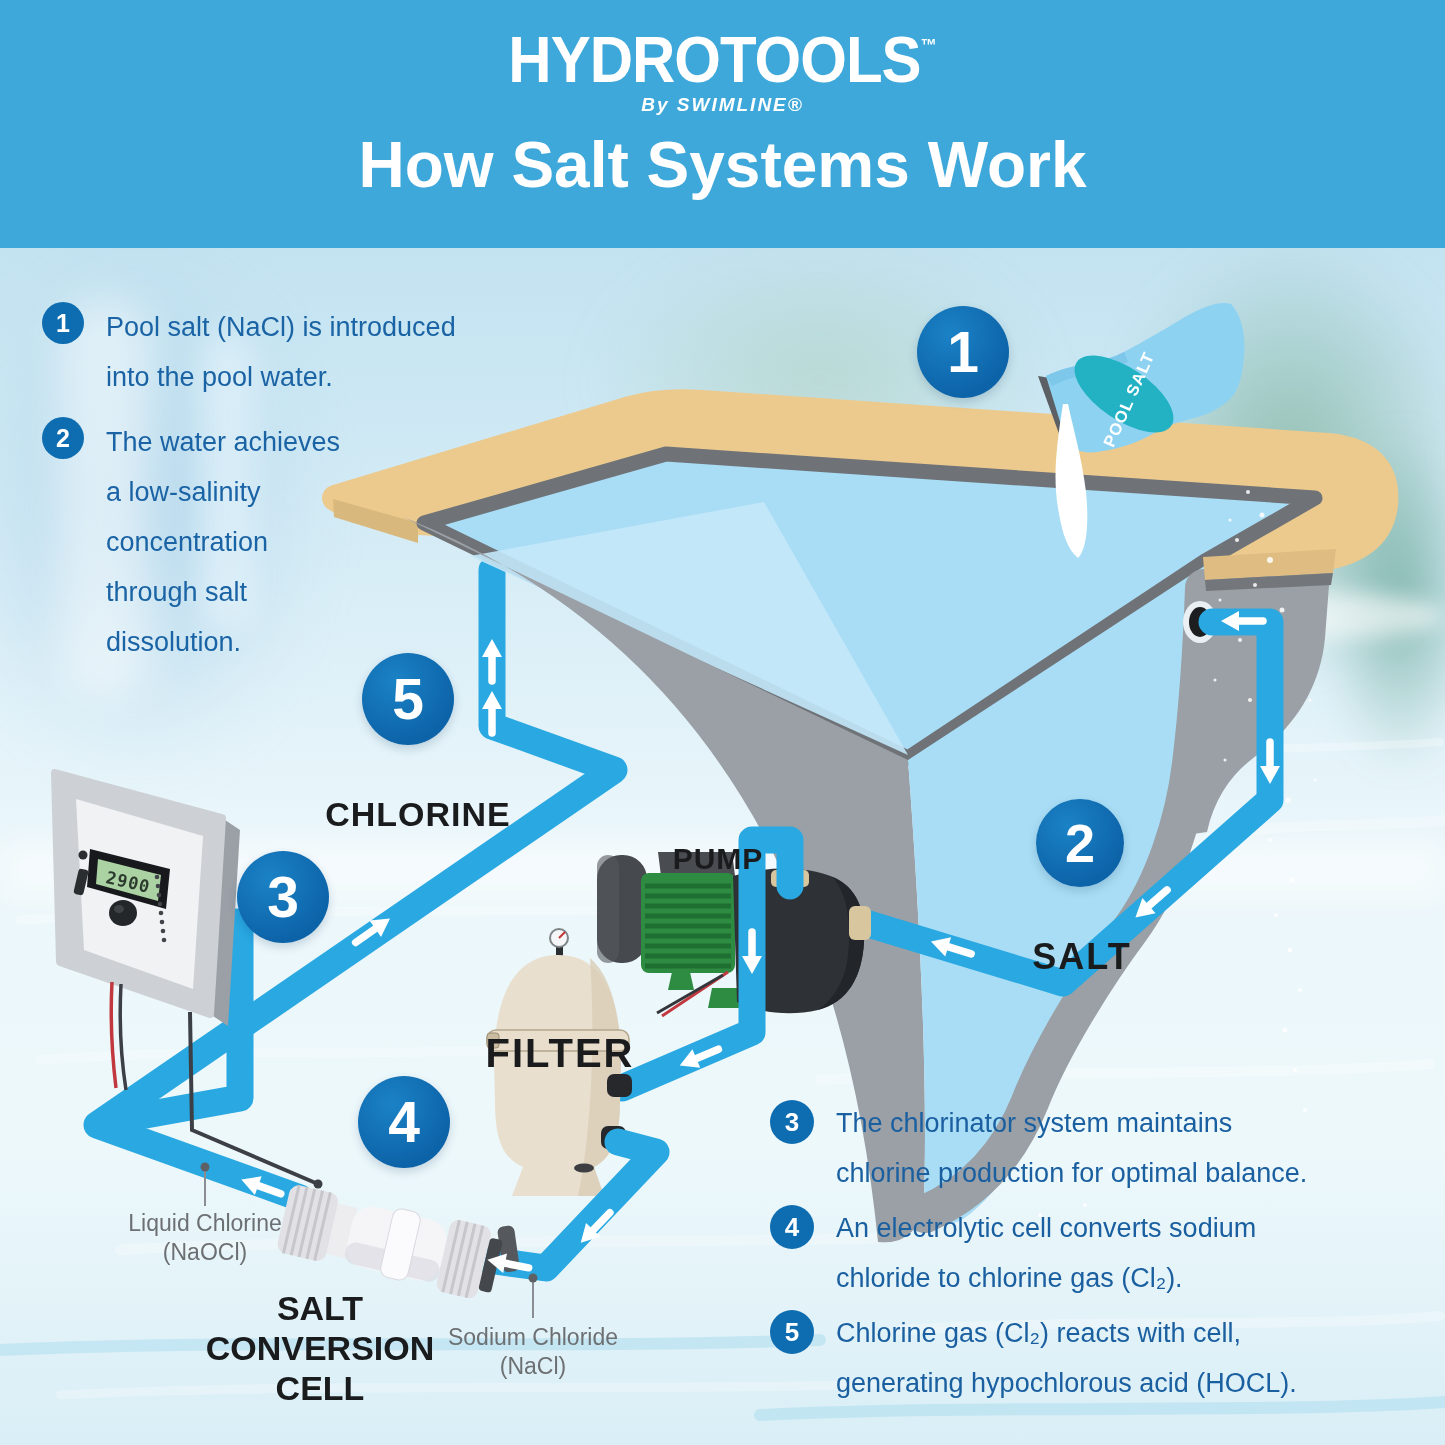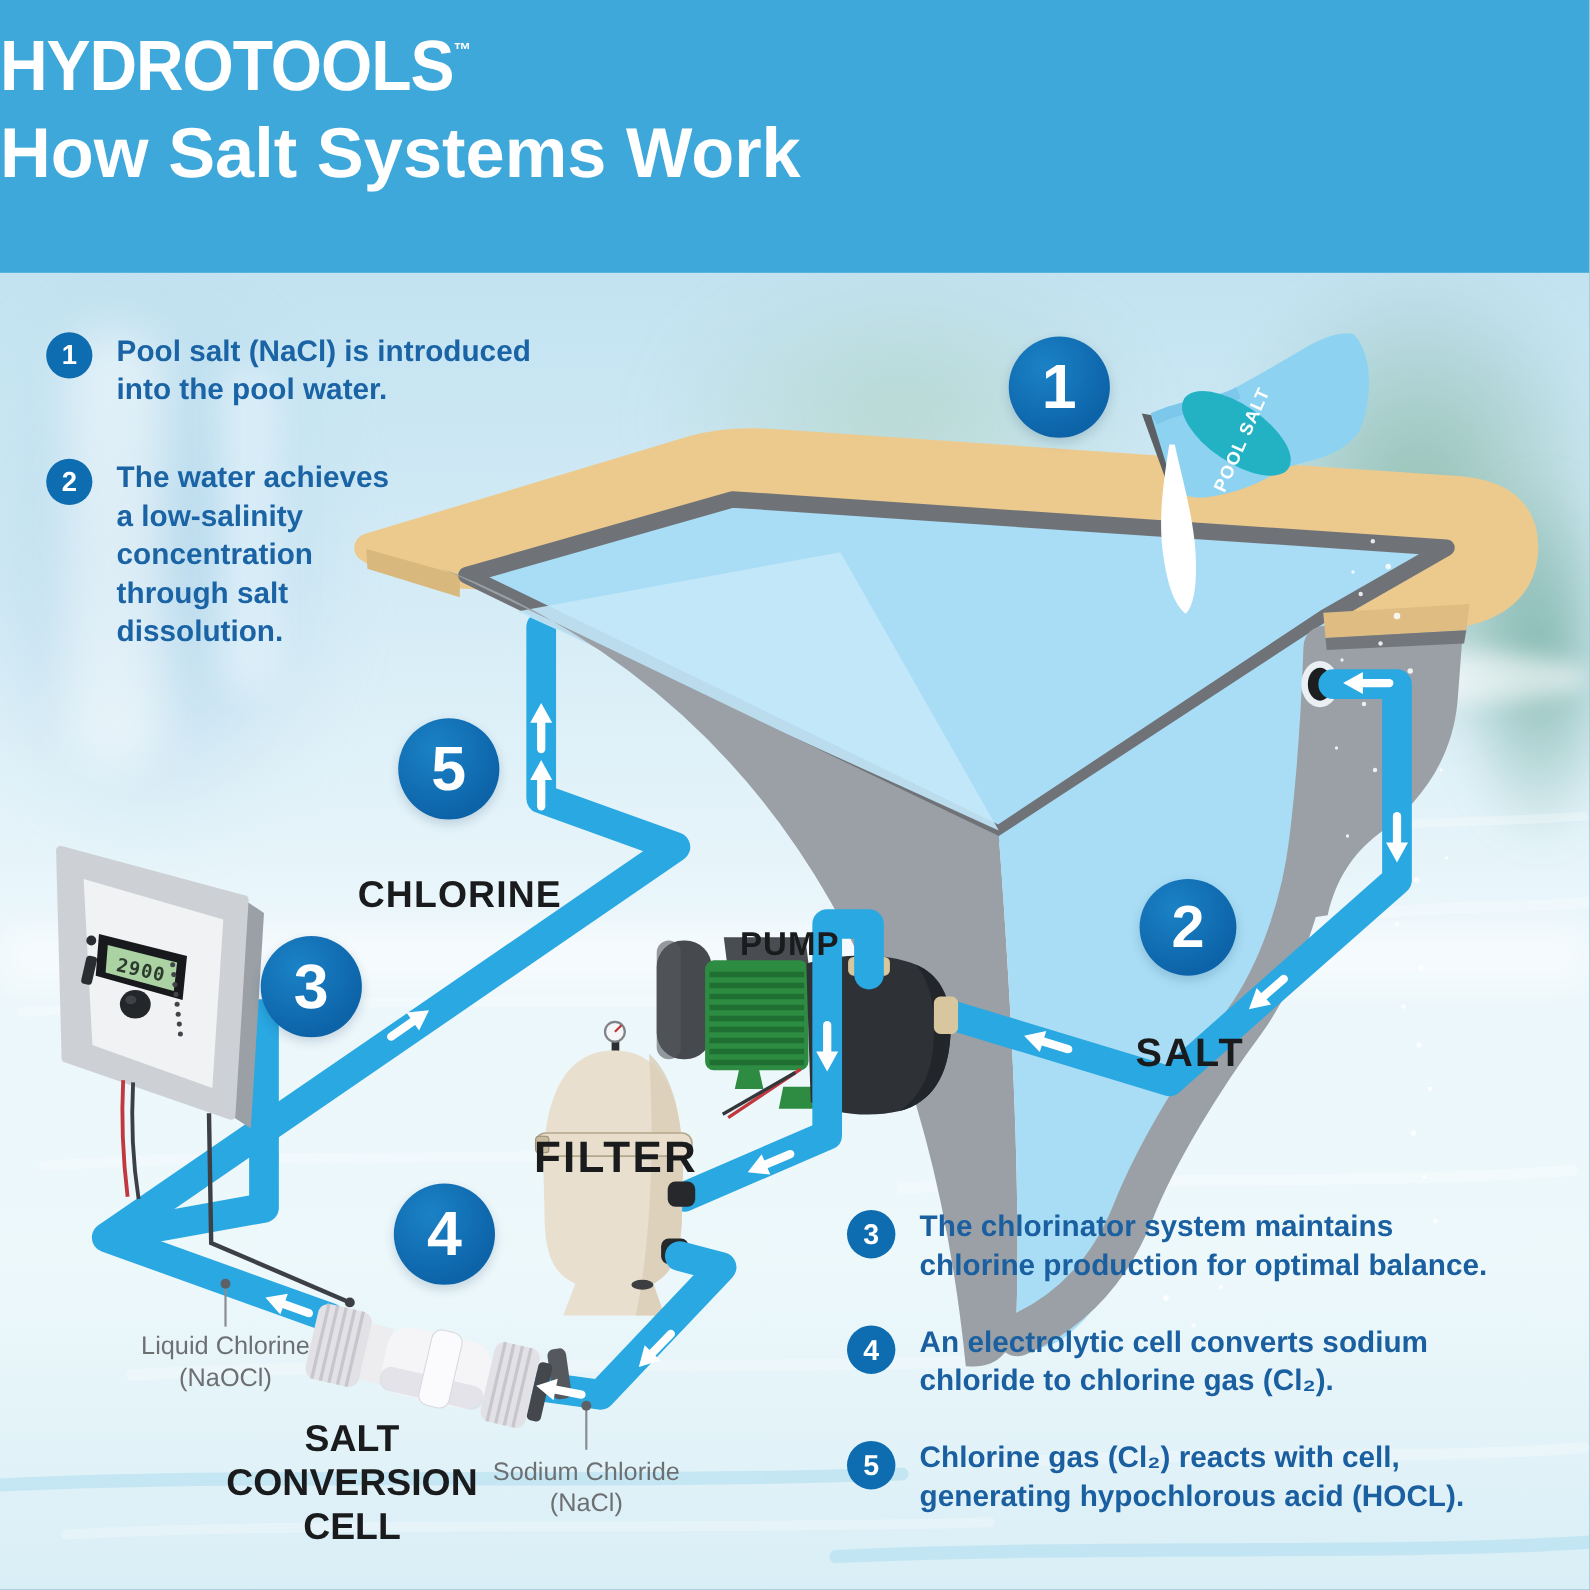--- a/index.html
+++ b/index.html
@@ -8,40 +8,40 @@
     background:linear-gradient(180deg,#b9dcec 0px,#c7e5f2 330px,#d9eef7 600px,#ecf7fb 860px,#edf8fb 1150px,#d9eef6 1445px);}
   .bg-blob{position:absolute;border-radius:50%;pointer-events:none;}
   .b-green1{left:1110px;top:240px;width:360px;height:430px;background:radial-gradient(closest-side,rgba(110,165,135,.6),rgba(110,165,135,0));filter:blur(22px);}
   .b-green2{left:1320px;top:430px;width:160px;height:340px;background:radial-gradient(closest-side,rgba(62,140,118,.55),rgba(62,140,118,0));filter:blur(18px);}
   .b-green3{left:590px;top:240px;width:460px;height:280px;background:radial-gradient(closest-side,rgba(150,190,150,.35),rgba(150,190,150,0));filter:blur(26px);}
   .b-blue1{left:-40px;top:250px;width:360px;height:520px;background:radial-gradient(closest-side,rgba(175,212,234,.85),rgba(175,212,234,0));filter:blur(28px);}
   .b-white1{left:60px;top:300px;width:90px;height:400px;background:rgba(255,255,255,.5);filter:blur(20px);border-radius:40px;}
   .b-white2{left:200px;top:330px;width:55px;height:300px;background:rgba(240,250,255,.5);filter:blur(16px);border-radius:30px;}
   .b-band{left:0;top:840px;width:1445px;height:60px;background:rgba(255,255,255,.45);filter:blur(14px);border-radius:0;}
   .b-bandr{left:1180px;top:592px;width:265px;height:48px;background:rgba(255,255,255,.6);filter:blur(10px);}
-  .header{position:absolute;left:0;top:0;width:1445px;height:248px;background:#3fa8da;color:#fff;}
+  .header{position:absolute;left:0;top:0;width:1445px;height:248px;background:#3fa8da;color:#fff;text-align:center;}
   .brand{margin-top:30px;font-size:60px;font-weight:bold;letter-spacing:-1px;transform:scaleY(1.08);display:inline-block;line-height:1;}
   .brand sup{font-size:16px;vertical-align:28px;letter-spacing:0;}
   .brand-sub{font-size:19px;font-weight:bold;font-style:italic;letter-spacing:2px;margin-top:4px;}
   .title{font-size:64px;font-weight:bold;margin-top:12px;letter-spacing:0;}
   .diagram-svg{position:absolute;left:0;top:0;}
   .pipe{fill:none;stroke:#29a8e2;stroke-width:27;stroke-linejoin:round;stroke-linecap:round;}
   .badge-big{position:absolute;border-radius:50%;background:radial-gradient(circle at 36% 30%,#1b82c6,#0d63a8 72%);
     color:#fff;font-weight:bold;display:flex;align-items:center;justify-content:center;transform:translate(-50%,-50%);
     box-shadow:0 4px 10px rgba(10,50,90,.18);}
   .bb-92{width:92px;height:92px;font-size:57px;}
   .bb-88{width:88px;height:88px;font-size:54px;}
   .label-dark{position:absolute;transform:translate(-50%,-50%);color:#1a1b1d;font-weight:bold;white-space:pre-line;text-align:center;margin-top:35px;}
   .label-gray{position:absolute;transform:translate(-50%,-50%);color:#6d7073;font-size:23px;line-height:29px;white-space:pre-line;text-align:center;}
   .step{position:absolute;display:flex;gap:22px;}
   .step-badge{flex:0 0 auto;border-radius:50%;background:#0e6cb0;color:#fff;font-weight:bold;
     display:flex;align-items:center;justify-content:center;}
   .sb-l{width:42px;height:42px;font-size:25px;}
   .sb-r{width:44px;height:44px;font-size:26px;margin-top:2px;}
-  .step-text{font-size:27px;line-height:35px;font-weight:bold;color:#1a63a4;white-space:pre-line;}
+  .step-text{font-size:27px;line-height:50px;font-weight:normal;color:#1a63a4;white-space:pre-line;}
 </style>
 </head>
 <body>
 
 <div class="canvas">
 
   <div class="bg-blob b-blue1"></div>
   <div class="bg-blob b-white1"></div>
   <div class="bg-blob b-white2"></div>
   <div class="bg-blob b-green3"></div>
@@ -274,20 +274,21 @@
           <path d="M-20,0 L7,0" stroke="#fff" stroke-width="7.5" stroke-linecap="round"></path>
           <path d="M4,-10 L22,0 L4,10 Z" fill="#fff"></path>
         </g>
     </g>
   </svg>
 
   <div class="header">
     <div>
       <span class="brand"><span>HYDROTOOLS</span><sup>™</sup></span>
     </div>
+    <div class="brand-sub">By SWIMLINE®</div>
     <div class="title">How Salt Systems Work</div>
   </div>
 
   <div class="step" style="left:42px;top:302px;">
     <div class="step-badge sb-l">1</div>
     <div class="step-text" style="width:430px;">Pool salt (NaCl) is introduced
 into the pool water.</div>
   </div>
   <div class="step" style="left:42px;top:417px;">
     <div class="step-badge sb-l">2</div>

